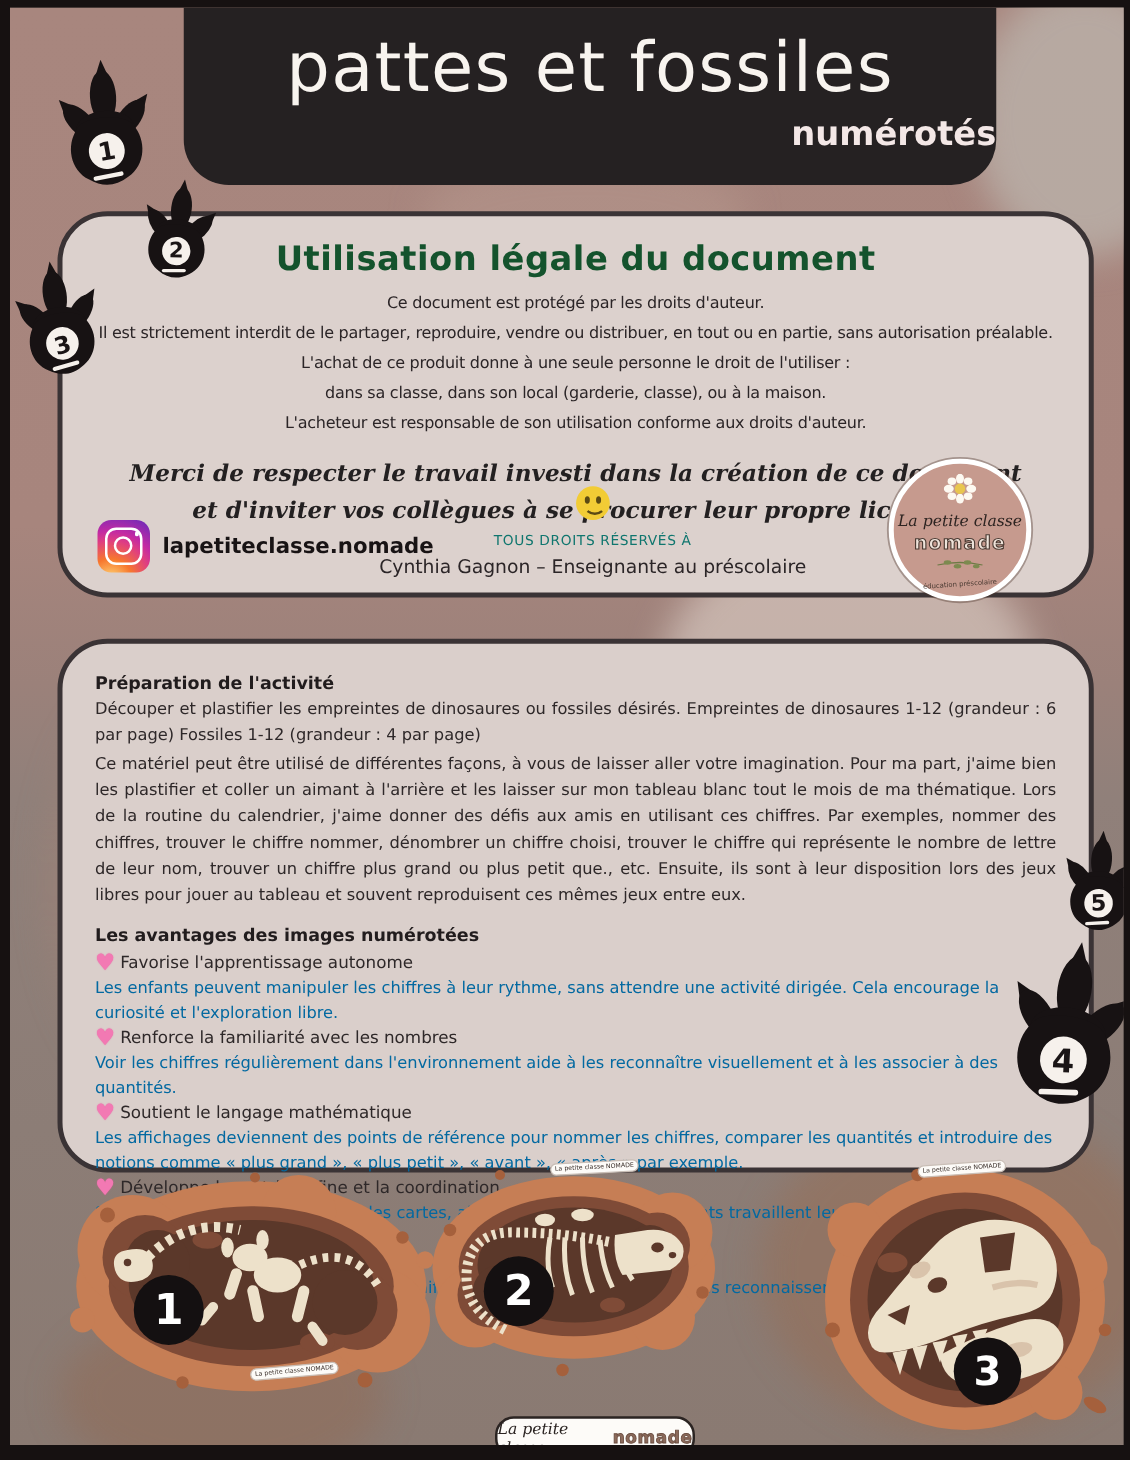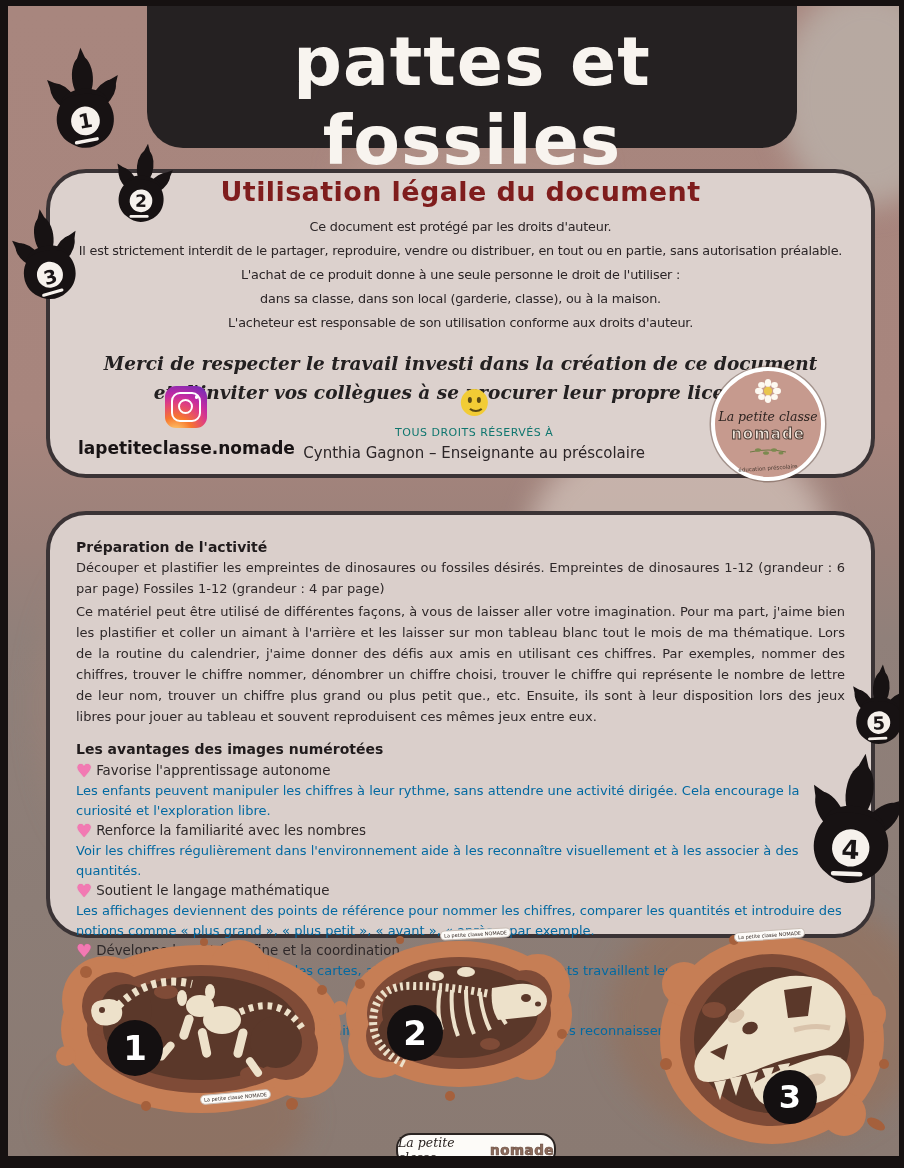--- a/index.html
+++ b/index.html
@@ -14,35 +14,35 @@
   .sp1{left:770px;top:-20px;width:180px;height:220px;background:rgba(186,178,170,.8);}
   .sp2{left:520px;top:420px;width:300px;height:230px;background:rgba(236,226,218,.5);}
   .sp3{left:30px;top:540px;width:170px;height:320px;background:rgba(172,133,118,.35);}
   .sp4{left:600px;top:880px;width:320px;height:260px;background:rgba(158,100,64,.30);}
   .sp5{left:40px;top:1040px;width:260px;height:140px;background:rgba(150,95,62,.28);}
   .sp6{left:330px;top:120px;width:260px;height:90px;background:rgba(190,160,148,.35);}
 
   
   #header{position:absolute;left:139px;top:0;width:650px;height:142px;background:#252122;
     border-radius:0 0 36px 36px;z-index:2;text-align:center;}
-  #header .title{margin-top:16px;font-size:68px;font-weight:700;letter-spacing:1px;color:#f8f4ef;}
+  #header .title{margin-top:16px;font-size:55px;font-weight:400;letter-spacing:1px;color:#f8f4ef;}
   #header .subtitle{margin-top:6px;font-size:27px;font-weight:700;color:#f3e7e6;text-align:right;}
 
   
   .card{position:absolute;left:38px;width:829px;background:#dcd1cd;border:4px solid #3a3335;
     border-radius:40px;z-index:2;box-sizing:border-box;}
   #legal-card{top:163px;height:309px;text-align:center;}
   #howto-card{top:505px;height:427px;background:#dacfcb;}
-  .card-title{font-size:27px;font-weight:800;letter-spacing:.4px;color:#7f1d1d;margin-top:3px;text-align:center;}
+  .card-title{font-size:27px;font-weight:800;letter-spacing:.4px;color:#14532d;margin-top:19px;text-align:center;}
   #legal-card .legal-line{font-size:12.8px;line-height:24px;letter-spacing:-.2px;color:#2b2527;padding:0 6px;}
   #legal-card .legal-lines{margin-top:8px;}
   .script-msg{margin:14px 44px 0 44px;font-family:"DejaVu Serif","Liberation Serif",serif;
     font-style:italic;font-weight:700;font-size:18.5px;line-height:29px;color:#232021;}
 
-  .ig-row{position:absolute;left:28px;bottom:16px;display:flex;align-items:center;gap:10px;flex-direction:column;}
+  .ig-row{position:absolute;left:28px;bottom:16px;display:flex;align-items:center;gap:10px;}
   .ig-icon{width:42px;height:42px;border-radius:11px;position:relative;
     background:radial-gradient(circle at 25% 115%,#fdc468 8%,#f7772e 30%,#df3e81 55%,#c32aa3 68%,#7b2bb5 92%);}
   .ig-icon .frame{position:absolute;left:6px;top:6px;right:6px;bottom:6px;border:2.5px solid #fff;border-radius:9px;}
   .ig-icon .lens{position:absolute;left:13px;top:13px;width:11px;height:11px;border:2.5px solid #fff;border-radius:50%;}
   .ig-icon .dot{position:absolute;right:9px;top:9px;width:3.5px;height:3.5px;background:#fff;border-radius:50%;}
   .ig-handle{font-size:17px;font-weight:700;color:#181314;}
 
   .rights-col{position:absolute;left:50%;transform:translateX(-46%);bottom:12px;text-align:center;}
   .smiley{width:27px;height:27px;border-radius:50%;background:#f2cc35;margin:0 auto 10px auto;position:relative;}
   .smiley .eye{position:absolute;top:8px;width:4px;height:6px;background:#5b4a14;border-radius:50%;}

